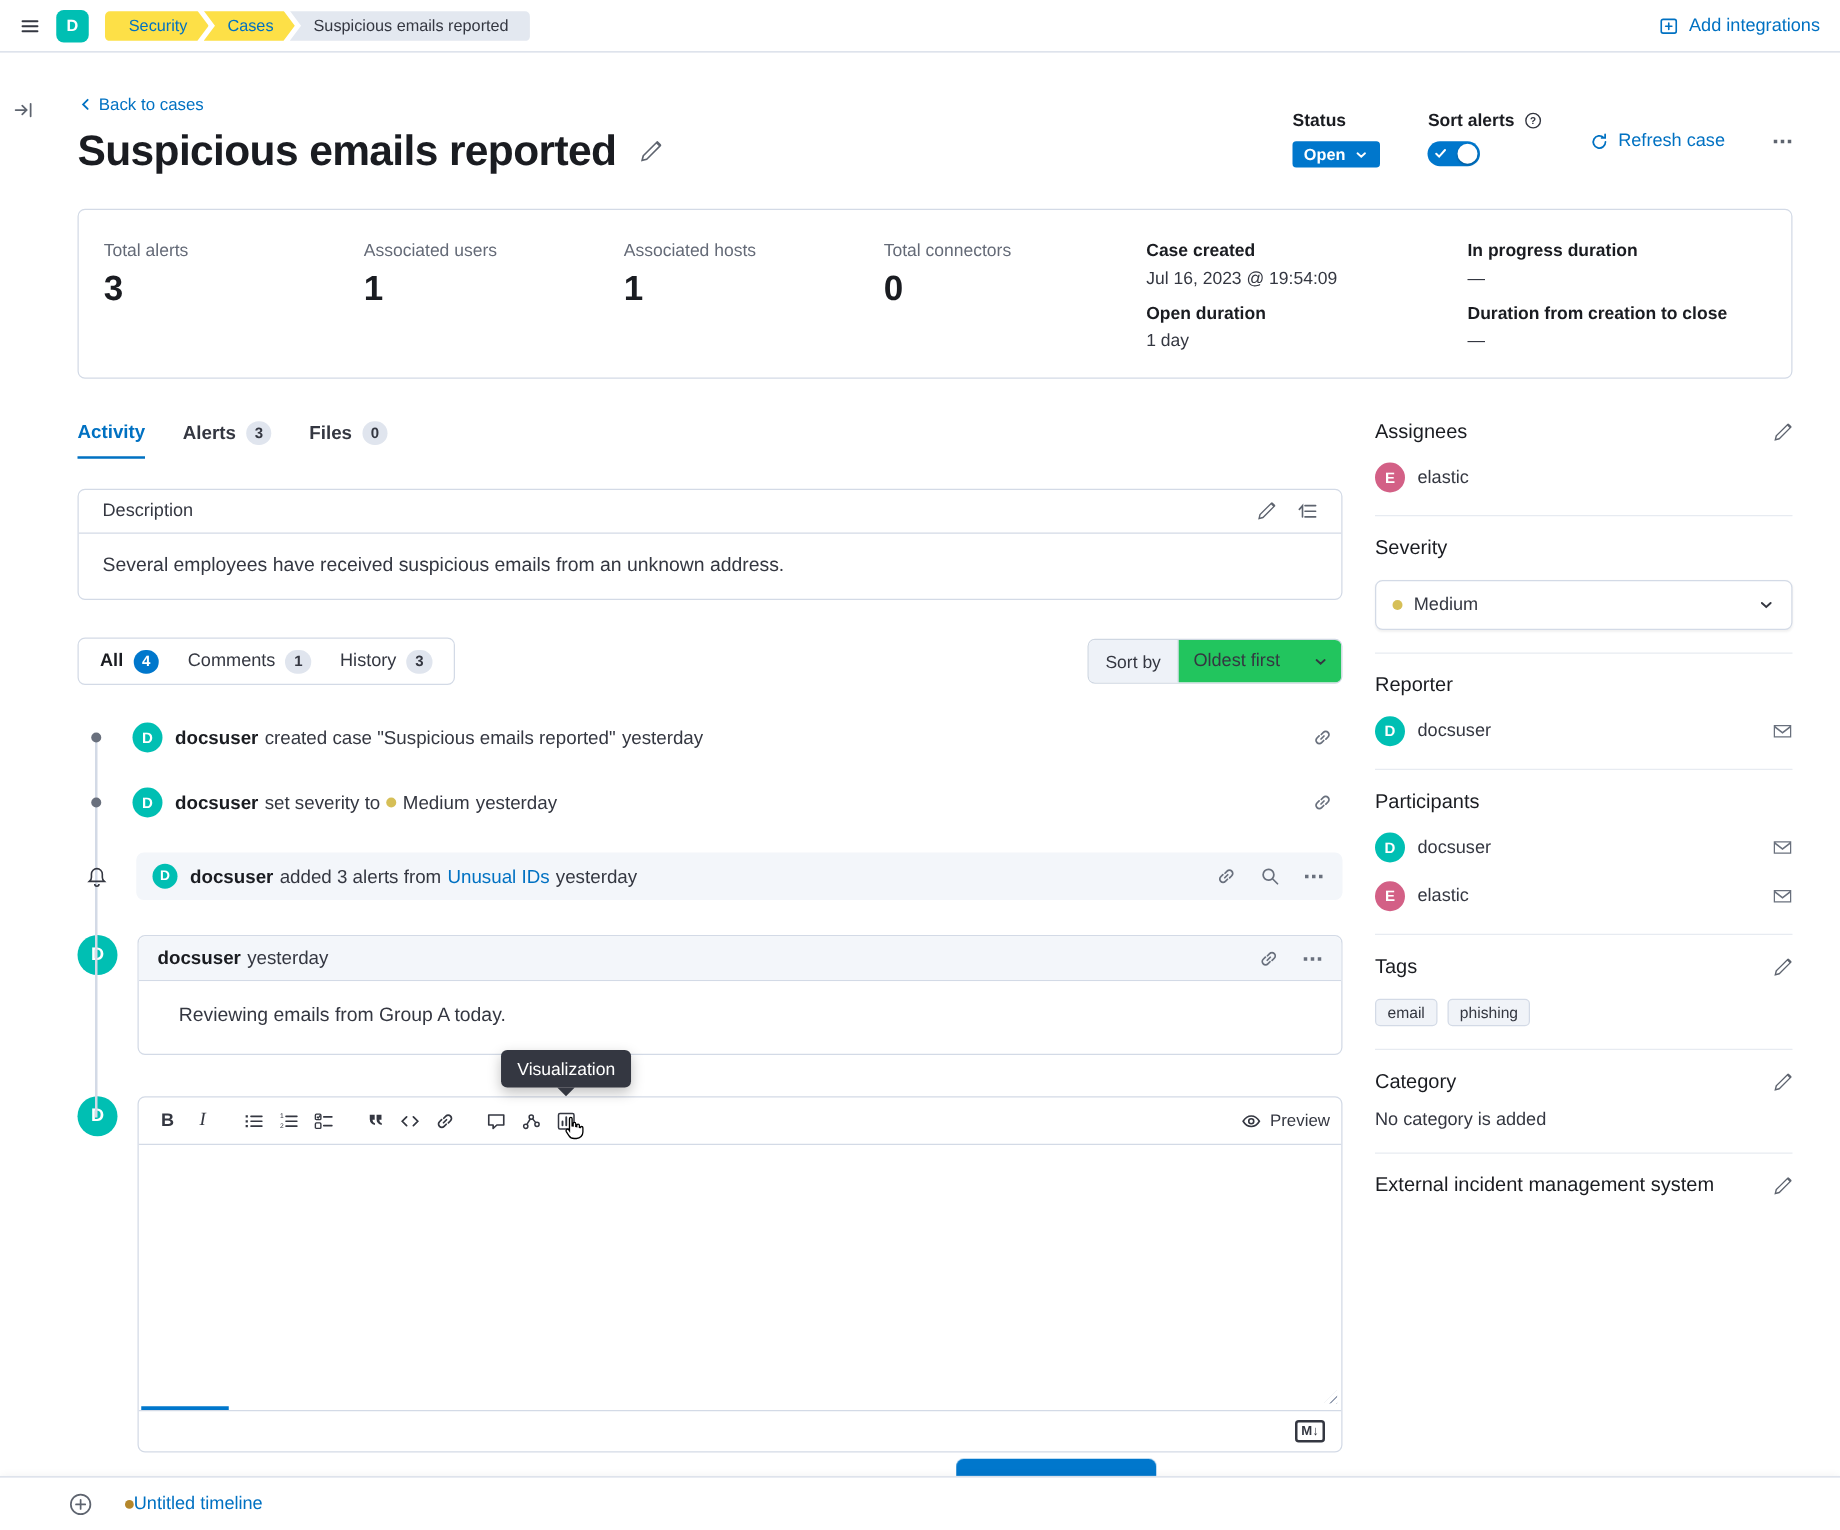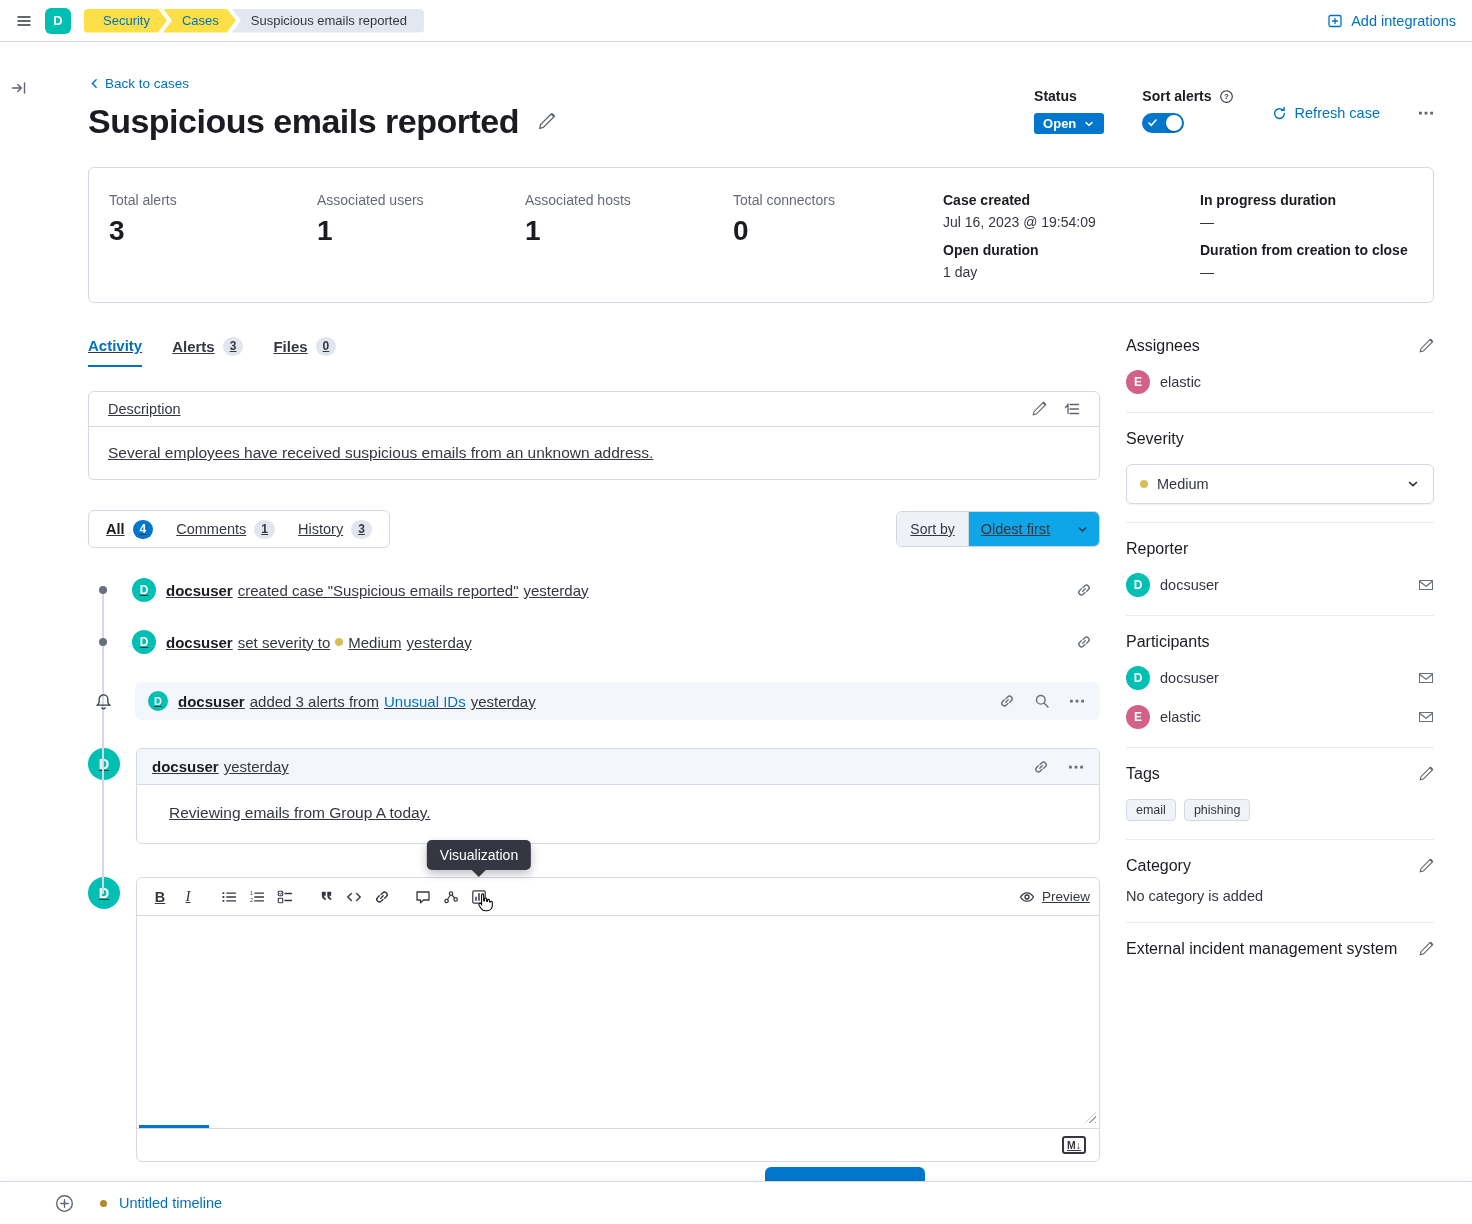--- a/index.html
+++ b/index.html
@@ -16,21 +16,21 @@
   .space-badge { width:26px; height:26px; border-radius:6px; background:var(--c-avatar-teal,#00bfb3); color:#fff; font-weight:700; font-size:13px; display:flex; align-items:center; justify-content:center; cursor:pointer; }
   .crumbs { display:flex; align-items:center; }
   .crumb { font-size:13px; height:24px; display:flex; align-items:center; background:#fde047; padding:0 17px 0 19px; margin-left:-4px; color:var(--c-link,#0071c2); clip-path:polygon(0 0, calc(100% - 9px) 0, 100% 50%, calc(100% - 9px) 100%, 0 100%, 9px 50%); cursor:pointer; }
   .crumb.first { margin-left:0; border-radius:4px 0 0 4px; clip-path:polygon(0 0, calc(100% - 9px) 0, 100% 50%, calc(100% - 9px) 100%, 0 100%); }
   .crumb.last { background:#e3e8f0; color:#343741; border-radius:0 4px 4px 0; clip-path:polygon(0 0, 100% 0, 100% 100%, 0 100%, 9px 50%); cursor:default; }
   .topbar-right { margin-left:auto; display:flex; align-items:center; gap:8px; color:var(--c-link,#0071c2); font-size:14.5px; font-weight:500; cursor:pointer; }
 
   .expand-rail { position:absolute; left:11px; top:80px; color:#5e646f; cursor:pointer; }
 
   
-  .page { padding:34px 38px 0 88px; }
+  .page { padding:34px 38px 0 62px; }
   .case-header { display:flex; justify-content:space-between; align-items:flex-start; }
   .back-link { font-size:13.5px; display:inline-flex; align-items:center; gap:4px; }
   .case-title { font-size:34px; font-weight:700; color:#1a1c21; letter-spacing:-0.5px; margin-top:9px; display:flex; align-items:center; gap:18px; }
   .title-pencil { color:#5e646f; cursor:pointer; }
   .header-controls { display:flex; align-items:flex-start; gap:38px; margin-top:12px; }
   .hc-stack { display:flex; flex-direction:column; gap:9px; }
   .hc-label { font-weight:700; font-size:14px; color:#1a1c21; display:flex; align-items:center; gap:7px; }
   .status-badge { background:var(--c-accent,#0077cc); color:#fff; font-size:13px; font-weight:600; border-radius:3px; padding:3px 9px; display:inline-flex; align-items:center; gap:7px; width:max-content; cursor:pointer; }
   .switch { position:relative; width:42px; height:20px; border-radius:10px; background:var(--c-accent,#0077cc); cursor:pointer; }
   .switch .thumb { position:absolute; right:2px; top:2px; width:16px; height:16px; border-radius:50%; background:#fff; box-shadow:0 1px 2px rgba(0,0,0,.3); }
@@ -44,21 +44,21 @@
   .metric-label { color:#646a77; font-size:14px; }
   .metric-value { color:#1a1c21; font-size:28px; font-weight:700; margin-top:7px; }
   .metric-details { display:flex; margin-left:2px; }
   .md-col { display:flex; flex-direction:column; gap:12px; }
   .md-col.c1 { width:257px; }
   .md-pair .l { font-weight:700; color:#1a1c21; margin-bottom:6px; font-size:14px; }
   .md-pair .v { color:#343741; font-size:14px; }
 
   
   .content { display:flex; gap:26px; margin-top:34px; }
-  .main-col { width:1012px; flex:none;text-decoration:underline; }
+  .main-col { width:1012px; flex:none; }
   .side-col { flex:1; min-width:0; }
 
   
   .tabs { display:flex; gap:30px; }
   .tab { font-size:15px; font-weight:600; color:#343741; padding-bottom:11px; display:flex; gap:8px; align-items:center; cursor:pointer; }
   .tab.active { color:var(--c-link,#0071c2); border-bottom:2px solid var(--c-link,#0071c2); }
   .badge { background:#e0e5ee; border-radius:10px; font-size:12px; font-weight:600; padding:1px 7px; color:#343741; line-height:17px; }
   .badge.blue { background:var(--c-accent,#0077cc); color:#fff; }
 
   
@@ -70,21 +70,21 @@
   .head-icons > * { cursor:pointer; }
   .panel-body { padding:17px 19px; font-size:15.5px; color:#343741; }
 
   
   .filterbar { display:flex; align-items:center; margin-top:30px; }
   .filter-group { border:1px solid var(--c-border,#d3dae6); border-radius:6px; height:38px; display:flex; align-items:center; padding:0 17px; gap:23px; }
   .filter-item { display:flex; gap:8px; align-items:center; font-size:14.5px; cursor:pointer; }
   .filter-item.active .lbl { font-weight:700; color:#1a1c21; }
   .sort-ctl { margin-left:auto; display:flex; height:36px; border:1px solid #cfd7e2; border-radius:6px; overflow:hidden; }
   .sort-prepend { background:#eef2f8; padding:0 13px; display:flex; align-items:center; font-size:14px; color:#343741; border-right:1px solid #cfd7e2; }
-  .sort-value { display:flex; align-items:center; gap:26px; padding:0 10px 0 12px; font-size:14.5px; cursor:pointer; background:#0ea5e9; color:#343741; }
+  .sort-value { display:flex; align-items:center; gap:26px; padding:0 10px 0 12px; font-size:14.5px; cursor:pointer; background:#22c55e; color:#343741; }
 
   
   .feed { position:relative; margin-top:30px; }
   .feed::before { content:""; position:absolute; left:14px; top:12px; bottom:268px; width:2px; background:#d3dae6; }
   .frow { position:relative; display:flex; align-items:center; margin-bottom:28px; }
   .bullet { width:8px; height:8px; border-radius:50%; background:#69707d; margin-left:11px; flex:none; }
   .avatar { border-radius:50%; color:#fff; font-weight:600; display:flex; align-items:center; justify-content:center; flex:none; }
   .av-teal { background:var(--c-avatar-teal,#00bfb3); }
   .av-pink { background:var(--c-avatar-pink,#d36086); }
   .av-24 { width:24px; height:24px; font-size:12px; }
@@ -141,21 +141,21 @@
   .ext-panel { background:#eaf3fb; border-radius:6px; padding:16px; margin-top:13px; }
   .conn-link { display:flex; align-items:center; gap:9px; color:var(--c-link,#0071c2); font-size:14.5px; cursor:pointer; }
   .ext-text { margin-top:10px; font-size:14.5px; line-height:1.45; color:#343741; }
   .add-conn-btn { margin-top:16px; background:var(--c-accent-light,#cbe3f6); color:#0061a6; font-weight:600; font-size:14px; border:none; border-radius:6px; padding:10px 16px; cursor:pointer; font-family:inherit; }
 
   
   .partial-btn { position:fixed; left:765px; bottom:43px; width:160px; height:14px; border-radius:6px 6px 0 0; background:var(--c-accent,#0077cc); z-index:5; cursor:pointer; }
   .timeline-bar { position:fixed; left:0; right:0; bottom:0; height:43px; background:#fff; border-top:1px solid var(--c-border,#d3dae6); box-shadow:0 -2px 6px rgba(0,0,0,.04); display:flex; align-items:center; padding-left:55px; z-index:10; }
   .tl-plus { color:#5e646f; cursor:pointer; }
   .tl-dot { width:7px; height:7px; border-radius:50%; background:#b4872c; margin-left:26px; }
-  .tl-label { margin-left:12px; font-size:14.5px; }
+  .tl-label { font-size:14.5px; }
 </style>
 </head>
 <body>
 
 <header class="topbar">
   <span class="hamburger">
     <svg width="16" height="16" viewBox="0 0 16 16">
         <path stroke="currentColor" stroke-width="1.5" stroke-linecap="round" d="M2 4h12M2 8h12M2 12h12"></path>
       </svg>
   </span>

